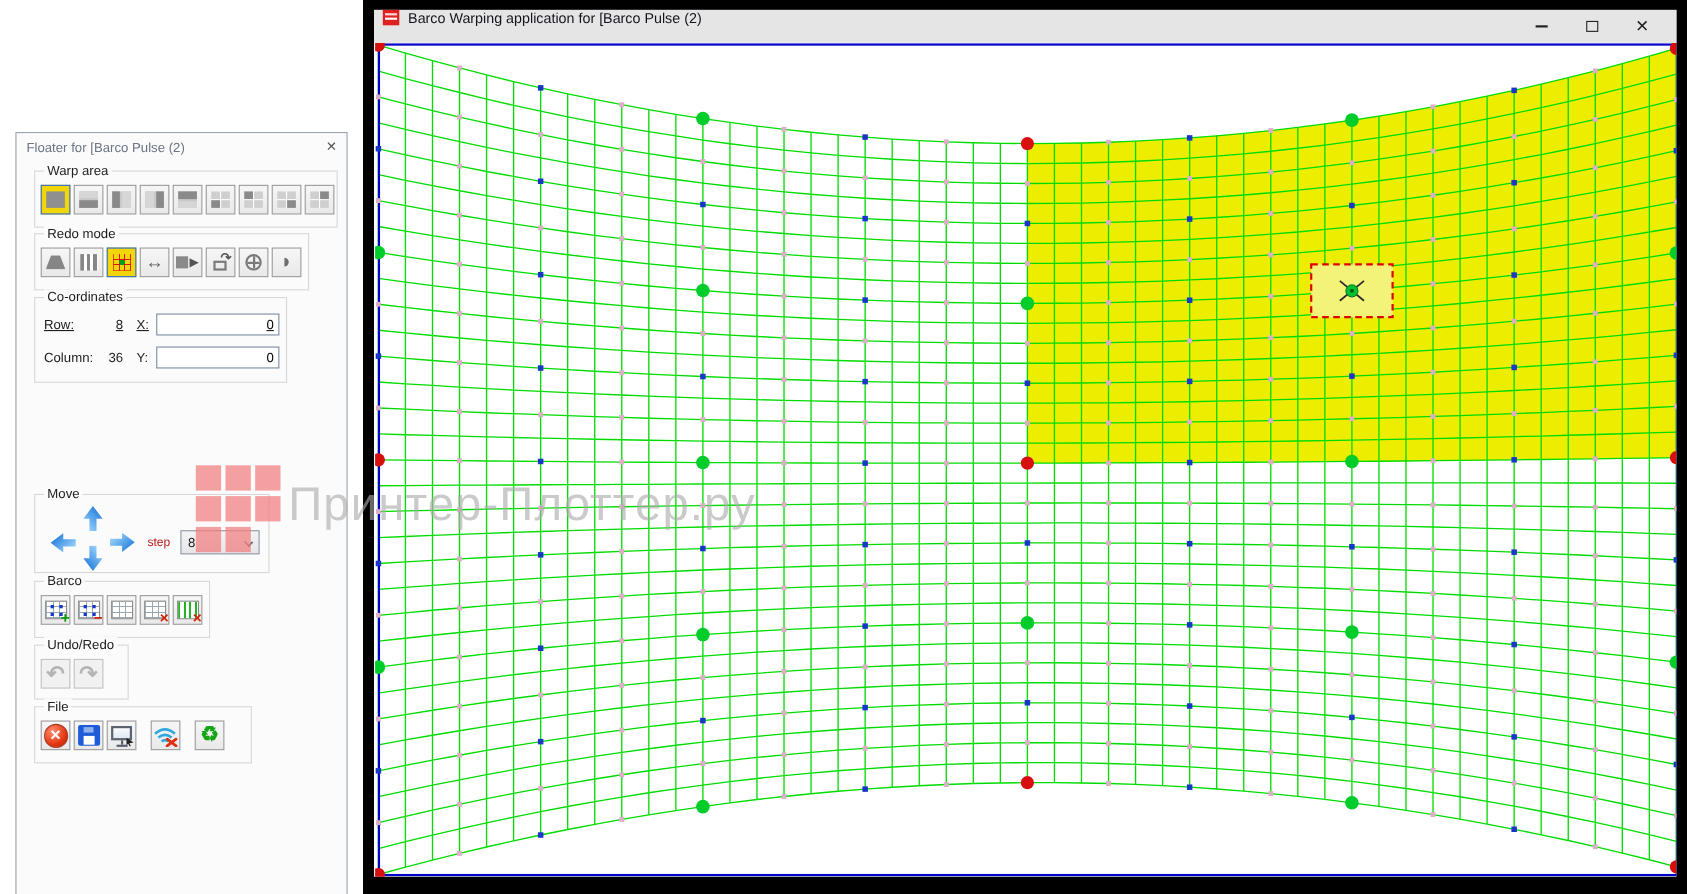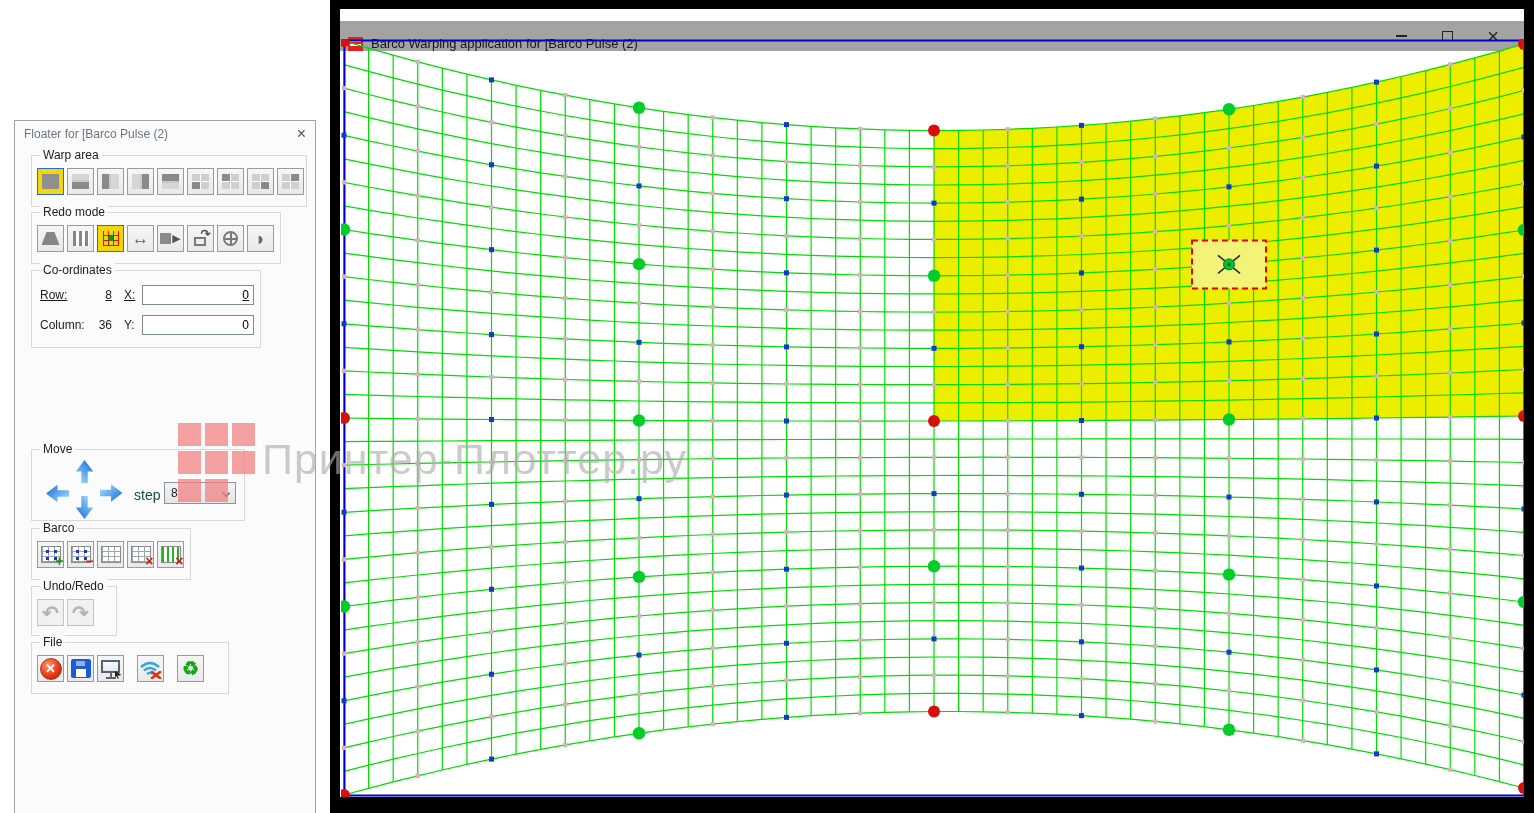--- a/index.html
+++ b/index.html
@@ -3,22 +3,22 @@
 <meta charset="utf-8">
 <style>
   * { margin:0; padding:0; box-sizing:border-box; }
   html,body { width:1534px; height:813px; background:#ffffff; overflow:hidden;
     font-family:"Liberation Sans", sans-serif; }
   body { position:relative; }
 
   
   #main-window { position:absolute; left:330px; top:0; width:1204px; height:813px; background:#000; }
   #mw-inner { position:absolute; left:10px; top:9px; width:1184px; height:788px; background:#fff; }
-  #mw-titlebar { position:absolute; left:0; top:0; width:100%; height:30px; background:#a3a3a3;
-    display:flex; align-items:flex-end;margin-top:12px; }
+  #mw-titlebar { position:absolute; left:0; top:0; width:100%; height:30px; background:#e5e5e5;
+    display:flex; align-items:flex-start; }
   #barco-icon { width:15px; height:14px; background:#e02020; margin-left:8px; position:relative; }
   #barco-icon i { position:absolute; left:2px; height:2px; background:#ffd7d7; width:11px; display:block; }
   #barco-icon i.b1 { top:3px; } #barco-icon i.b2 { top:7px; background:#fff; }
   #mw-title { font-size:13px; color:#14141e; margin-left:8px; }
   #mw-controls { position:absolute; right:8px; top:0; height:30px; display:flex; }
   .wbtn { width:46px; height:30px; display:flex; align-items:center; justify-content:center; cursor:default; }
   .min-glyph { width:11px; height:2px; background:#222; }
   .max-glyph { width:11px; height:10px; border:1.5px solid #222; }
   .close-glyph { font-size:20px; color:#222; line-height:1; }
 
@@ -99,21 +99,21 @@
   .arrow { width:13px; height:13px; background:#fff;
     clip-path:polygon(0 34%, 52% 34%, 52% 12%, 100% 50%, 52% 88%, 52% 66%, 0 66%); }
   .rot-up { transform:rotate(-90deg); } .rot-down { transform:rotate(90deg); }
   .rot-left { transform:rotate(180deg); }
 
   
   .mv-btn { position:absolute; width:24px; height:24px; display:flex; align-items:center;
     justify-content:center; cursor:default; }
   .mv-arrow { width:23px; height:23px; background:linear-gradient(135deg,#a8dcff 10%,#1a78d8 85%);
     clip-path:polygon(0 36%, 50% 36%, 50% 12%, 100% 50%, 50% 88%, 50% 64%, 0 64%); }
-  #move-step-label { position:absolute; left:102px; top:37px; font-size:14px; color:#14532d; }
+  #move-step-label { position:absolute; left:102px; top:37px; font-size:11px; color:#b91c1c; }
   #move-step-combo { position:absolute; left:132px; top:32px; width:72px; height:22px;
     border:1px solid #8a93a0; background:linear-gradient(#f4f4f4,#e6e6e6); font-size:12px;
     color:#1c1c1c; display:flex; align-items:center; padding-left:6px; cursor:default; }
   #combo-chevron { position:absolute; right:5px; top:6px; width:8px; height:8px;
     border-right:2px solid #667; border-bottom:2px solid #667; transform:rotate(45deg) scale(.8,.7); }
 
   
   .co-row { position:absolute; left:8px; height:20px; display:flex; align-items:center; font-size:12px; color:#1c1c1c; }
   .co-label { width:48px; } .co-val { width:24px; text-align:right; margin-right:12px; }
   .co-axis { width:18px; }

